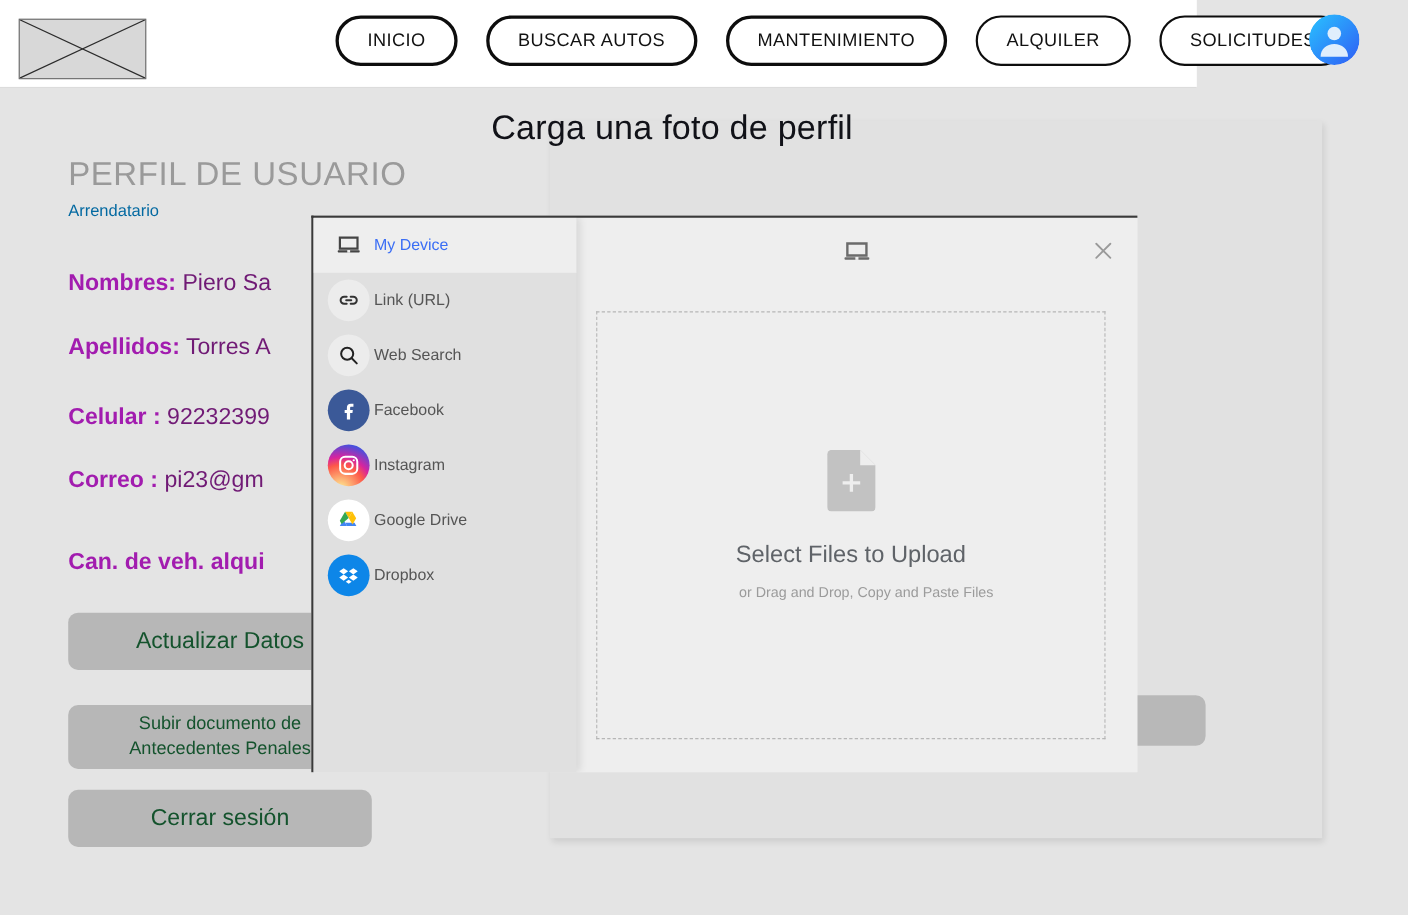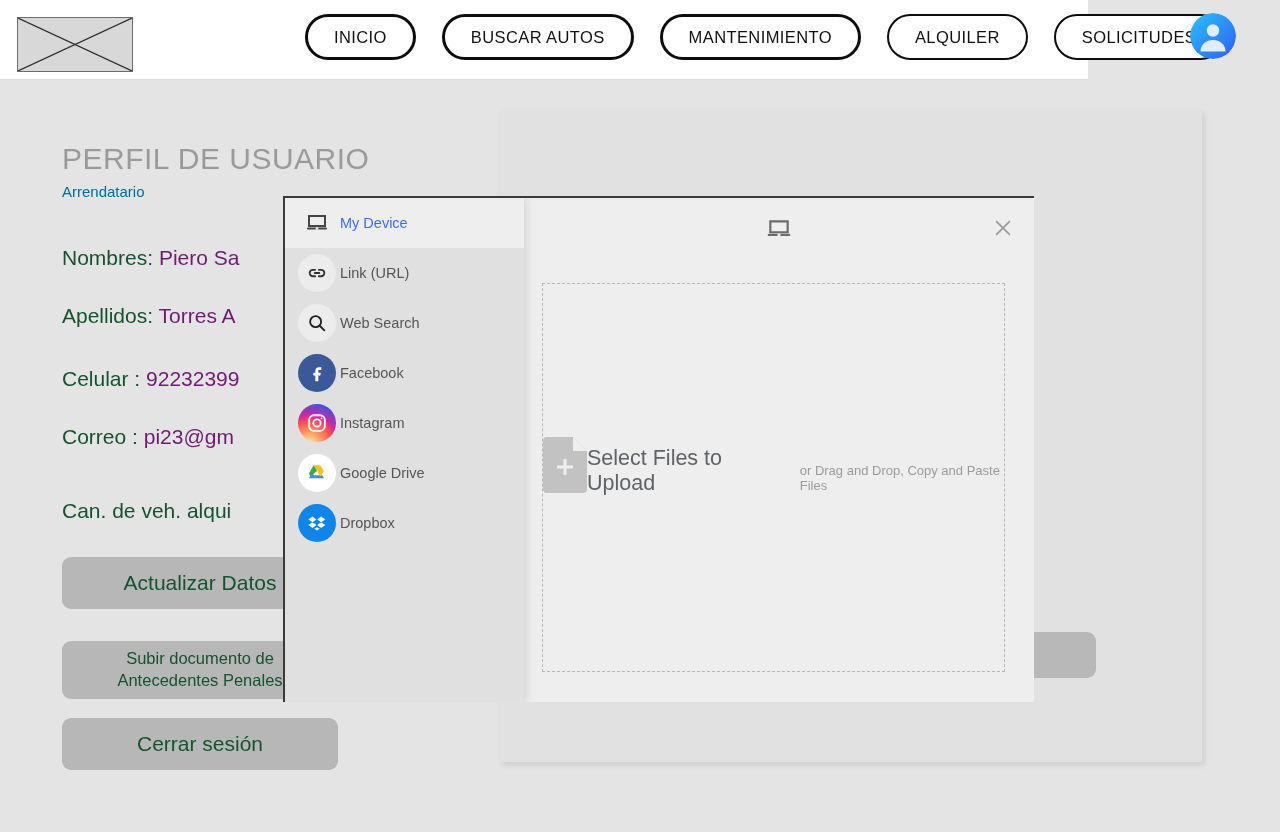--- a/index.html
+++ b/index.html
@@ -116,22 +116,22 @@
   }
 
   .field {
     position: absolute;
     left: 62px;
     font-size: 21px;
     color: #9e9e9e;
     white-space: nowrap;
   }
   .field .lbl {
-    font-weight: normal;
-    color: #14532d;
+    font-weight: bold;
+    color: #a21caf;
   }
   .field .val { color: #701a75; }
 
   .f1 { top: 166px; }
   .f2 { top: 224px; }
   .f3 { top: 287px; }
   .f4 { top: 345px; }
   .f5 { top: 419px; }
 
   .pbtn {
@@ -261,21 +261,21 @@
   }
 
   .dropzone {
     position: absolute;
     left: 18px;
     top: 85px;
     right: 29px;
     bottom: 30px;
     border: 1.5px dashed #b6b6b6;
     display: flex;
-    flex-direction: row;
+    flex-direction: column;
     align-items: center;
     justify-content: center;
     cursor: pointer;
   }
 
   .file-icon { margin-bottom: 22px; }
   .dz-title {
     font-size: 21.5px;
     color: #5f6368;
     margin-bottom: 14px;
@@ -319,20 +319,21 @@
       <path d="M10.5 38.5c0-7 5.6-11.6 12.5-11.6s12.5 4.6 12.5 11.6z" fill="#dfeefc"></path>
     </svg>
   </div>
 </div>
 
 <div class="page-body">
 
   <div class="card-panel"></div>
   <div class="ghost-btn"></div>
 
+  <div class="page-title">Carga una foto de perfil</div>
 
   <div class="profile-col">
 
     <div class="profile-title">PERFIL DE USUARIO</div>
     <div class="profile-sub">Arrendatario</div>
 
     <div class="field f1">
       <span class="lbl">Nombres:</span>
       <span class="val">Piero Sa</span>
     </div>

